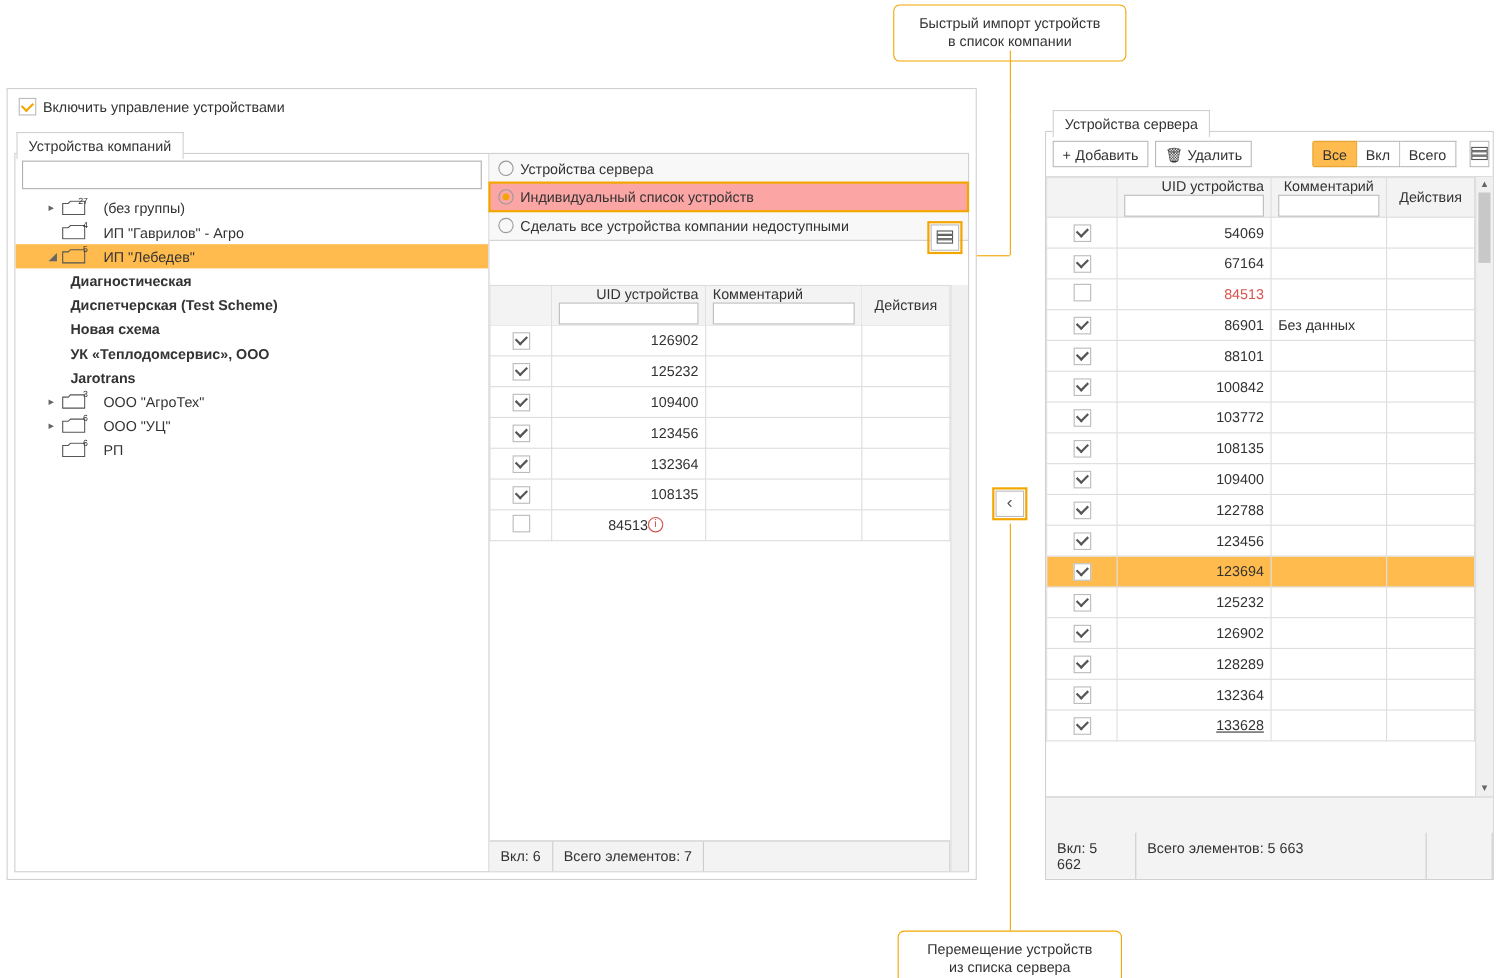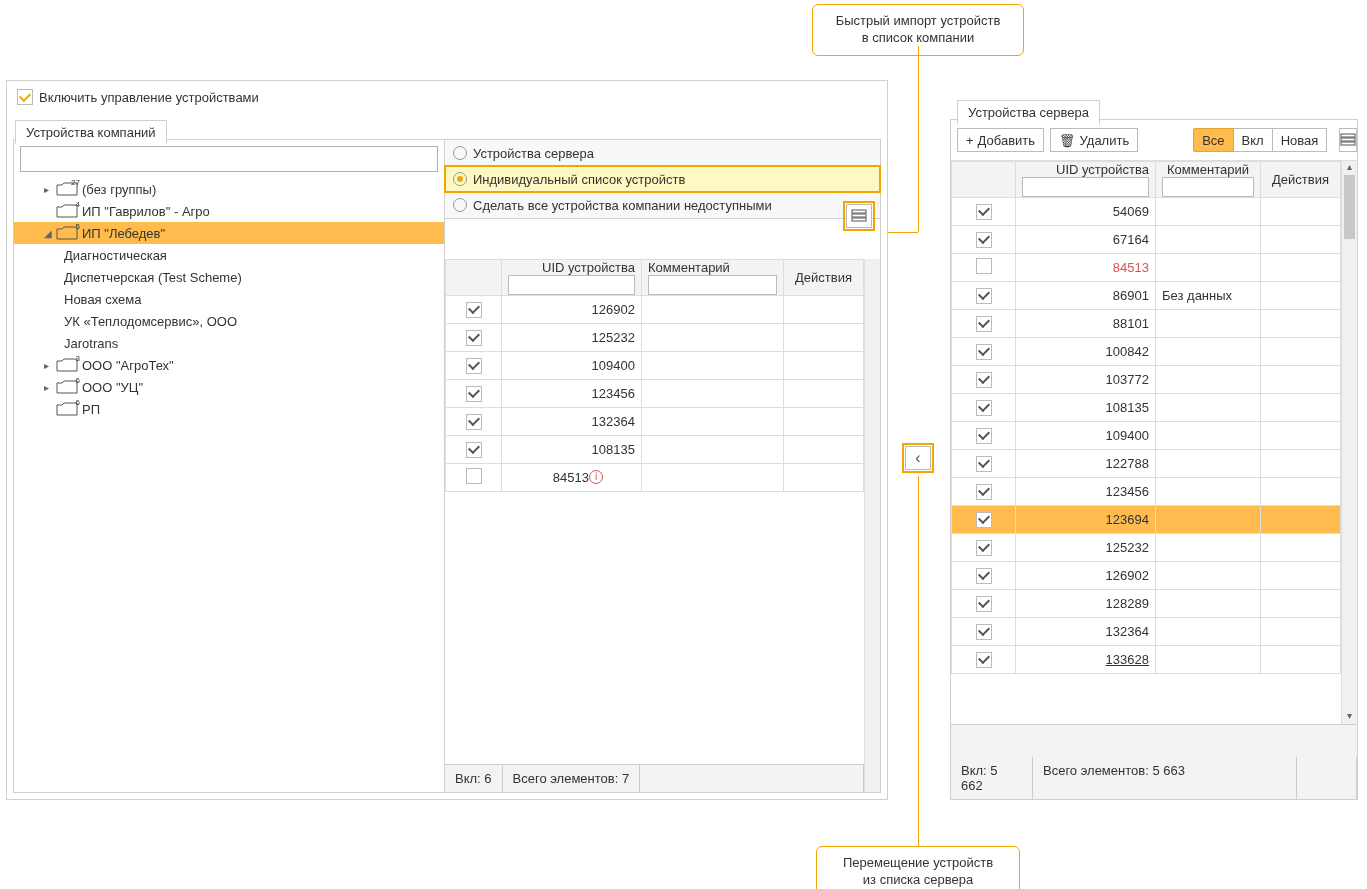--- a/index.html
+++ b/index.html
@@ -17,32 +17,32 @@
 
 .tab-label { position: absolute; top: 39px; left: 8px; padding: 4px 10px; border: 1px solid #d0d0d0; border-bottom: 1px solid #fff; background: #fff; z-index: 2; }
 .tab-body { position: absolute; top: 58px; left: 6px; right: 6px; bottom: 6px; border: 1px solid #d0d0d0; background: #fff; display: flex; }
 
 
 .tree-col { width: 430px; border-right: 0; display: flex; flex-direction: column; }
 .tree-search { margin: 6px; height: 26px; border: 1px solid #b0b0b0; }
 .tree { flex: 1; overflow: auto; }
 .tree-row { height: 22px; display: flex; align-items: center; padding-left: 10px; cursor: pointer; }
 .tree-row.depth1 { padding-left: 30px; }
-.tree-row.depth2 { padding-left: 50px; }
+.tree-row.depth2 { padding-left: 50px; font-weight: bold; }
 .tree-row.selected { background: #FFBB4D; }
 .expander { width: 12px; display: inline-block; color: #666; font-size: 10px; }
-.folder-icon { width: 22px; height: 14px; display: inline-block; position: relative; margin-right: 4px; }
+.folder-icon { width: 22px; height: 14px; display: inline-block; position: relative; margin-right: 16px; }
 .folder-icon svg { width: 22px; height: 14px; }
 .folder-badge { position: absolute; top: -4px; right: -2px; font-size: 8px; color: #333; }
 
 
 .mid-col { flex: 1; border-left: 1px solid #d0d0d0; display: flex; flex-direction: column; position: relative; }
 .radio-group { border-bottom: 1px solid #d0d0d0; background: #f8f8f8; }
 .radio-row { height: 26px; display: flex; align-items: center; padding: 0 8px; gap: 6px; cursor: pointer; }
-.radio-row.hl { outline: 2px solid #F4A600; outline-offset: -1px; background: #fef9c3; align-items: center; }
+.radio-row.hl { outline: 2px solid #F4A600; outline-offset: -1px; background: #fca5a5; align-items: center; }
 .radio { width: 14px; height: 14px; border: 1px solid #999; border-radius: 50%; display: inline-flex; align-items: center; justify-content: center; }
 .radio.sel::after { content: ""; width: 6px; height: 6px; background: #F4A600; border-radius: 50%; }
 .import-btn-wrap { position: absolute; top: 64px; right: 8px; }
 .icon-btn { width: 26px; height: 24px; border: 1px solid #bbb; background: #fff; display: flex; align-items: center; justify-content: center; cursor: pointer; }
 .hl-box { outline: 2px solid #F4A600; outline-offset: 1px; }
 
 
 .tbl-wrap { flex: 1; display: flex; flex-direction: column; margin-top: 40px; }
 .tbl { border-collapse: collapse; width: 100%; }
 .tbl th, .tbl td { border: 1px solid #ddd; height: 28px; padding: 0 6px; text-align: left; background: #fff; }
@@ -290,21 +290,21 @@
         <span>Добавить</span>
       </div>
     <div class="btn">
         <span>🗑</span>
         <span>Удалить</span>
       </div>
     <div style="width:10px;"></div>
     <div class="seg">
       <div class="btn active">Все</div>
       <div class="btn">Вкл</div>
-      <div class="btn">Новая</div>
+      <div class="btn">Всего</div>
     </div>
     <div class="spacer"></div>
     <div class="icon-btn">
       <svg class="list-icon" viewBox="0 0 16 14" width="16" height="14">
           <rect x="1" y="1" width="14" height="3"></rect>
           <rect x="1" y="5" width="14" height="3"></rect>
           <rect x="1" y="9" width="14" height="3"></rect>
         </svg>
     </div>
   </div>

